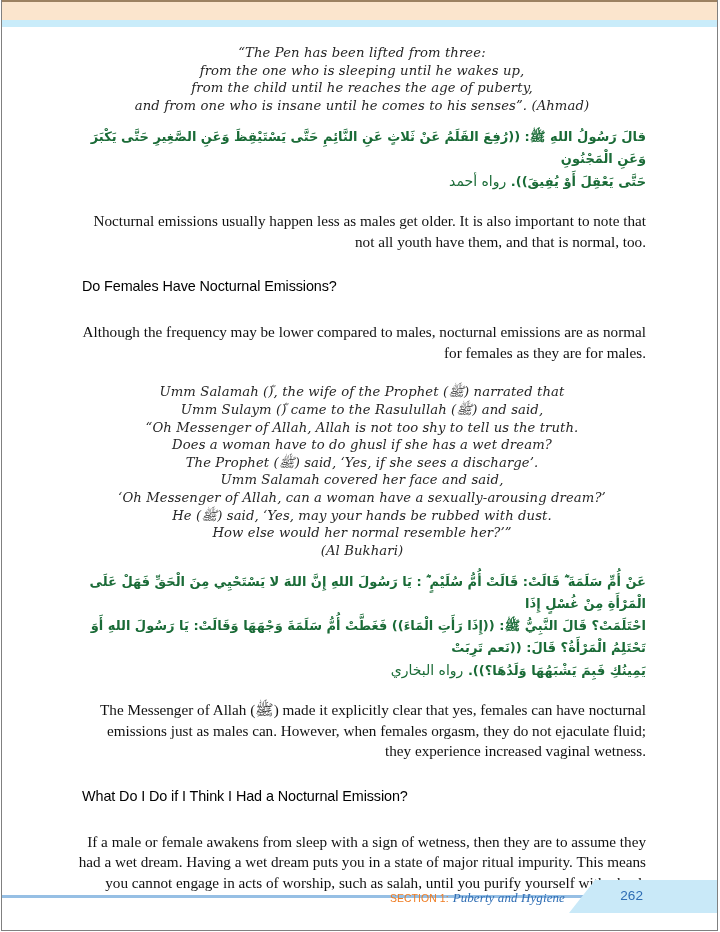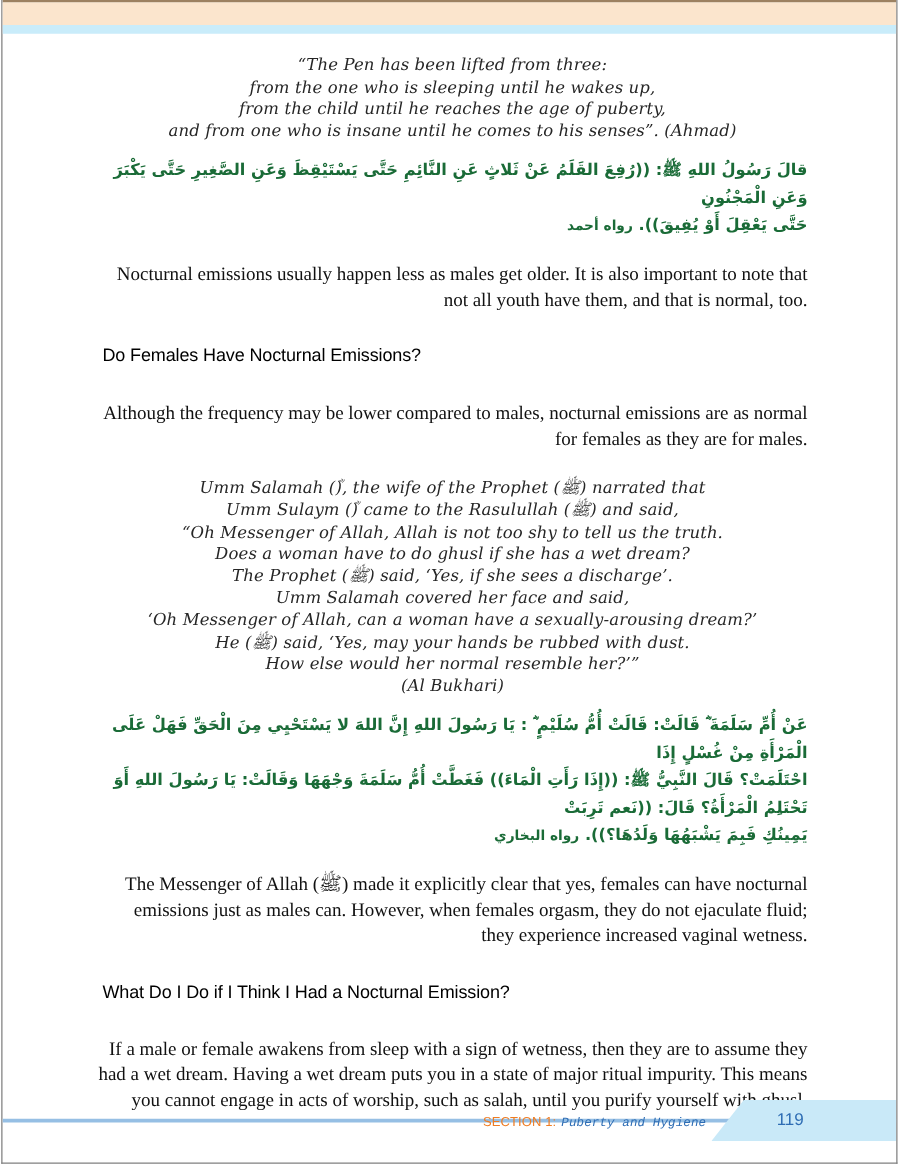--- a/index.html
+++ b/index.html
@@ -80,22 +80,22 @@
     text-align: right;
     color: #1a6b37;
     font-family: "DejaVu Sans", sans-serif;
     font-size: 13px;
     line-height: 22px;
     margin: 4px 0 0 0;
     font-weight: bold;
   }
   .arabic .ar-line { display: block; }
   .arabic .ar-src {
-    font-size: 11px;
-    font-weight: bold;
+    font-size: 14px;
+    font-weight: normal;
   }
 
   
   p.body {
     font-family: "Liberation Serif", serif;
     font-size: 15.2px;
     line-height: 20.5px;
     color: #111111;
     margin: 0;
     text-align: right;
@@ -156,23 +156,23 @@
     line-height: 15px;
   }
   .footer-section {
     font-family: "Liberation Sans", sans-serif;
     font-size: 10.4px;
     font-weight: normal;
     color: #ef7c22;
     letter-spacing: 0.1px;
   }
   .footer-subject {
-    font-family: Liberation Mono, monospace;
+    font-family: Liberation Serif, serif;
     font-style: italic;
-    font-size: 10px;
+    font-size: 13px;
     color: #2e6db4;
     letter-spacing: 0.1px;
   }
   .footer-pageno {
     position: absolute;
     right: 74px;
     top: 8px;
     font-family: "Liberation Sans", sans-serif;
     font-size: 13.6px;
     color: #2e6db4;
@@ -255,16 +255,16 @@
 
   <div class="footer">
     <div class="footer-rule"></div>
     <div class="footer-tab">
       <div class="footer-tab-bg"></div>
     </div>
     <div class="footer-label">
       <span class="footer-section">SECTION 1:</span>
       <span class="footer-subject">Puberty and Hygiene</span>
     </div>
-    <div class="footer-pageno">119</div>
+    <div class="footer-pageno">262</div>
   </div>
 
 </div>
 
 </body></html>

